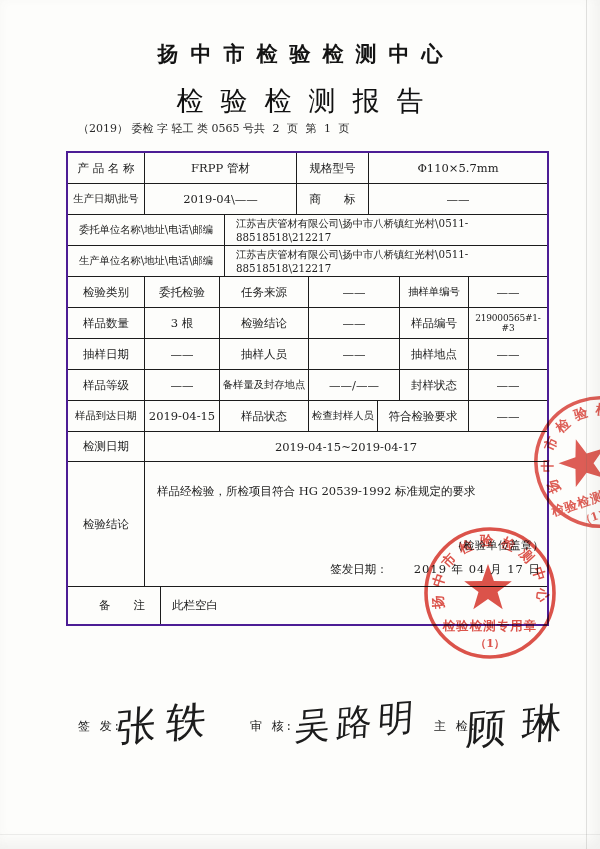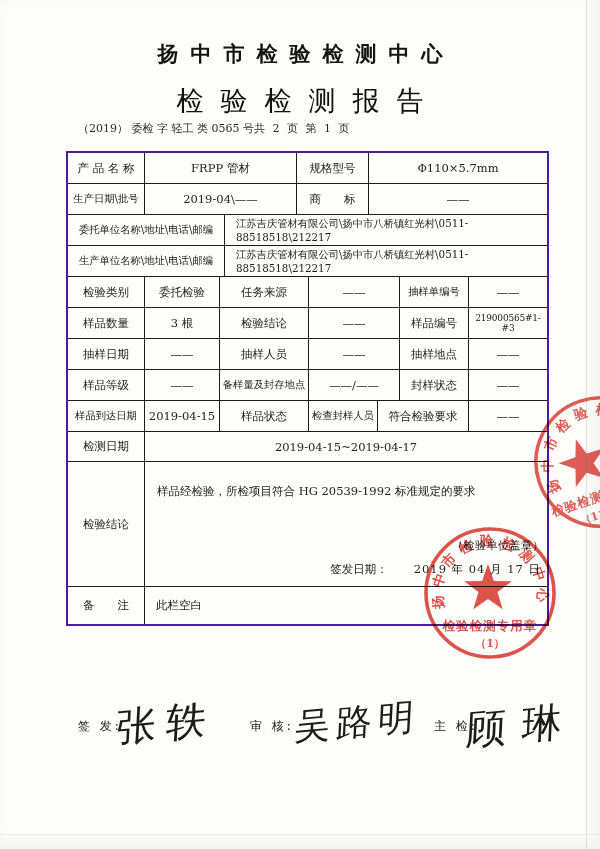--- a/index.html
+++ b/index.html
@@ -29,21 +29,21 @@
     border:2px solid #4c1d95; display:flex; flex-direction:column; background:transparent;}
   .row{display:flex; border-top:1.5px solid #1c1c1c;}
   .row:first-child{border-top:none;}
   .c{border-left:1.5px solid #1c1c1c; display:flex; align-items:center;
     justify-content:center; text-align:center; font-size:11.5px; color:#222;
     box-sizing:border-box; padding:1px 2px; overflow:hidden;}
   .c:first-child{border-left:none;}
   .c.left{justify-content:flex-start; text-align:left; padding-left:11px;}
   .sm{font-size:10.3px;}
   .xs{font-size:9px; letter-spacing:-0.2px;}
-  .h30{height:30px;} .h29{height:29px;} .h57{height:57px;} .h124{height:124px;} .h37{height:37px;}
+  .h30{height:30px;} .h29{height:29px;} .h57{height:57px;} .h124{height:124px;} .h37{height:37px;padding-left:16px;}
   .w76{width:76px; flex:none;} .w152{width:152px; flex:none;} .w72{width:72px; flex:none;}
   .w156{width:156px; flex:none;} .w75{width:75px; flex:none;} .w89{width:89px; flex:none;}
   .w91{width:91px; flex:none;} .w69{width:69px; flex:none;} .fl{flex:1;}
 
   .concl{position:relative;}
   .concl .ctext{position:absolute; left:12px; top:22px; right:8px; text-align:left; font-size:11.5px;}
   .concl .sealnote{position:absolute; right:3px; top:76px; font-size:11px; letter-spacing:0.5px;}
   .concl .issue{position:absolute; right:6px; bottom:9px; font-size:11.5px;margin-left:9px;}
   .concl .issue .dt{margin-left:26px; letter-spacing:1px;}
 

